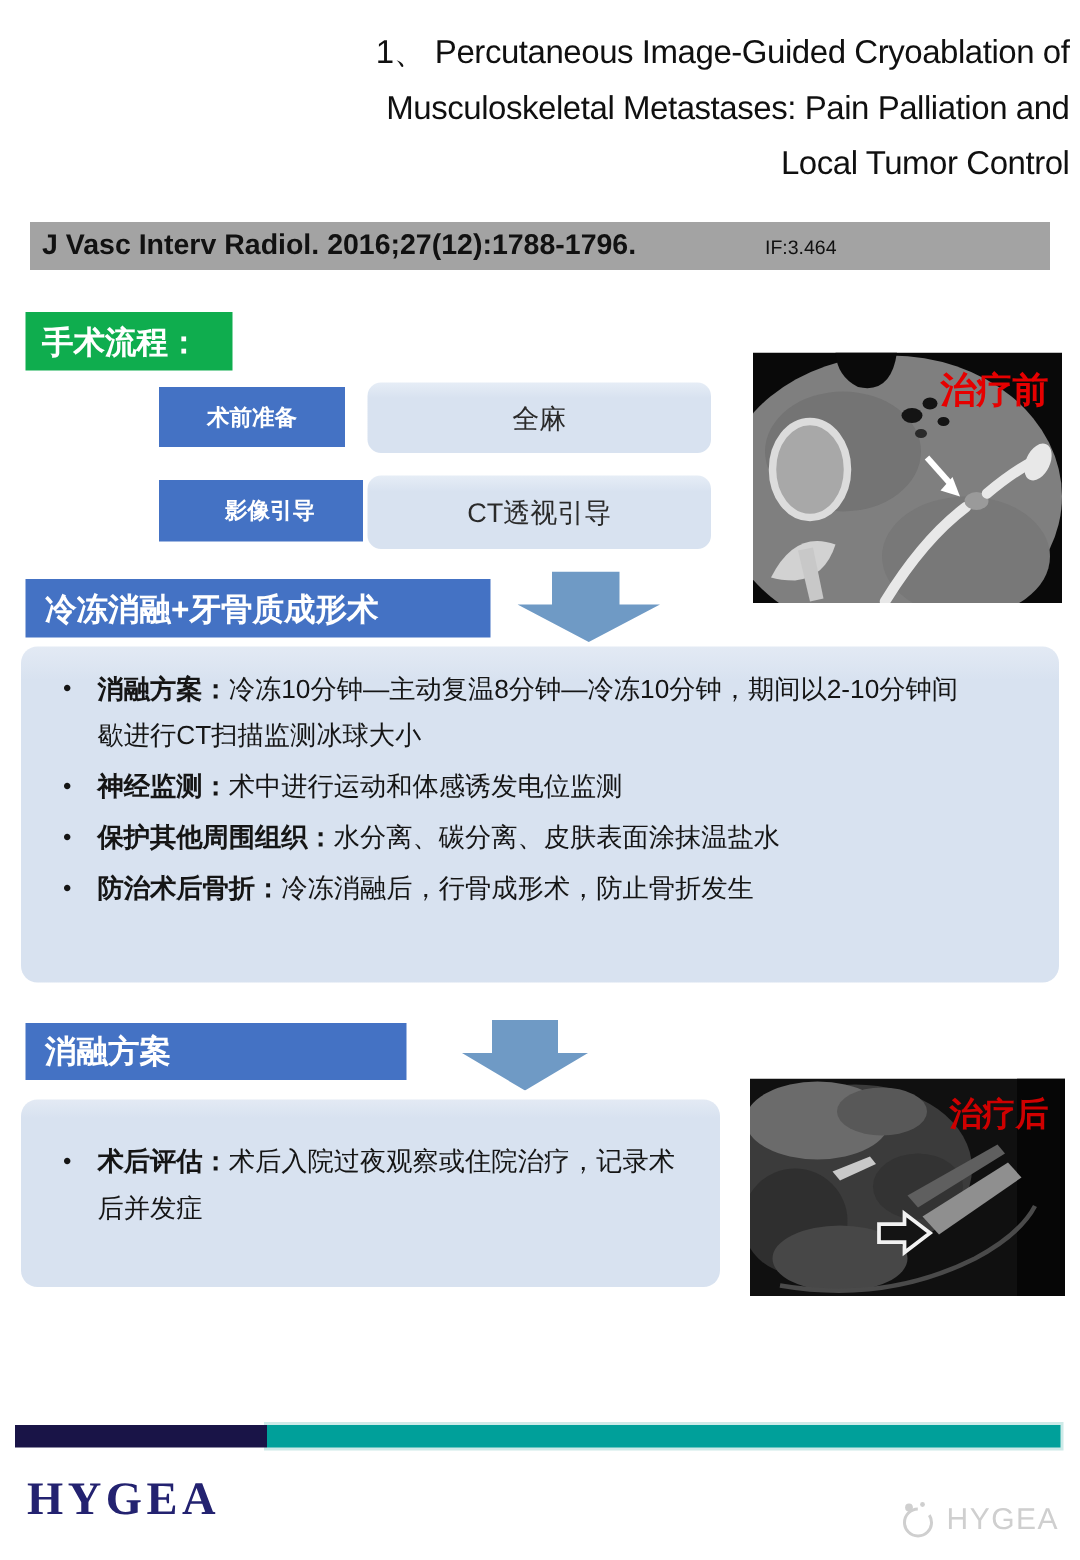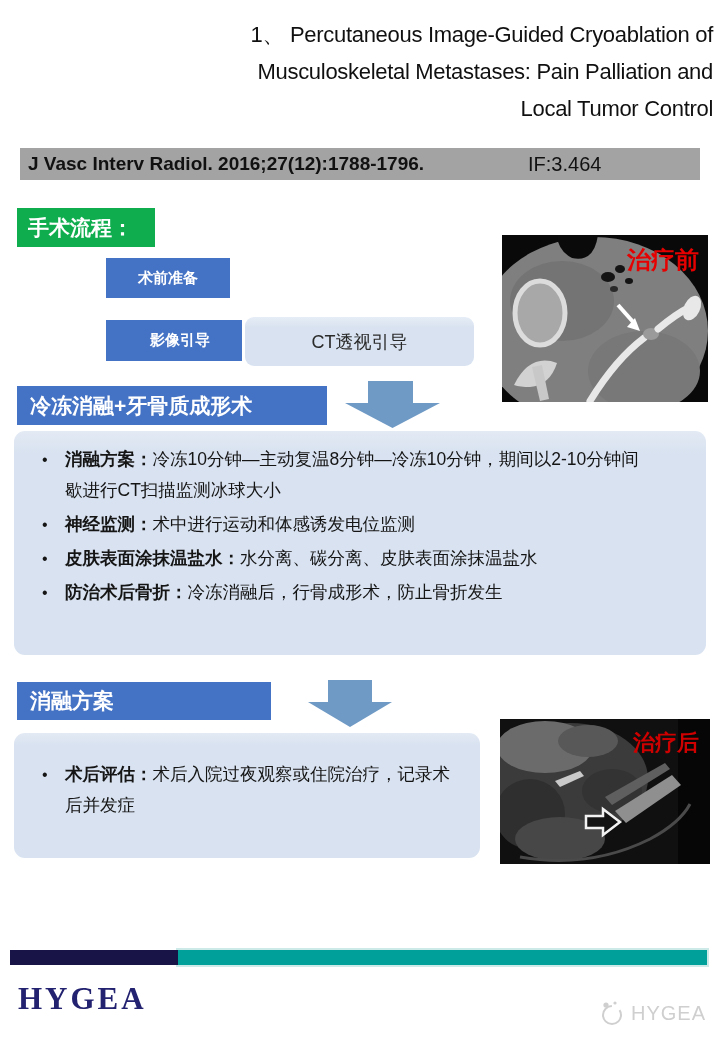--- a/index.html
+++ b/index.html
@@ -6,21 +6,21 @@
   .slide{
     position:relative;width:720px;height:1040px;background:#ffffff;overflow:hidden;
     font-family:"Liberation Sans","DejaVu Sans",sans-serif;color:#151515;
   }
   
   .title{position:absolute;left:18px;top:16px;width:695px;}
   .title .tline{white-space:nowrap;font-size:22px;line-height:37px;font-weight:500;letter-spacing:-0.3px;color:#101010;text-align:right;}
   
   .cite-bar{position:absolute;left:20px;top:148px;width:680px;height:32px;background:#a3a3a3;display:flex;align-items:center;}
   .cite{margin-left:8px;font-size:19px;font-weight:700;color:#111;white-space:nowrap;}
-  .if{position:absolute;left:490px;font-size:20px;font-weight:400;color:#111;margin-left:18px;}
+  .if{position:absolute;left:490px;font-size:13px;font-weight:400;color:#111;}
   
   .green-tag{position:absolute;left:17px;top:208px;width:138px;height:39px;background:#0fad4e;color:#fff;
     font-size:21px;font-weight:700;display:flex;align-items:center;padding-left:11px;box-sizing:border-box;}
   
   .step-label{position:absolute;left:106px;width:124px;background:#4472c4;color:#fff;font-size:15px;font-weight:700;
     display:flex;align-items:center;justify-content:center;}
   .s1{top:258px;height:40px;}
   .s2{top:320px;height:41px;padding-left:12px;}
   .step-value{position:absolute;left:245px;width:229px;border-radius:9px;
     background:linear-gradient(180deg,#e6edf6 0%,#d8e2f0 22%,#d8e2f0 100%);
@@ -71,20 +71,21 @@
   </div>
 
   <div class="cite-bar">
     <span class="cite">J Vasc Interv Radiol. 2016;27(12):1788-1796.</span>
     <span class="if">IF:3.464</span>
   </div>
 
   <div class="green-tag">手术流程：</div>
 
   <div class="step-label s1">术前准备</div>
+  <div class="step-value v1">全麻</div>
   <div class="step-label s2">影像引导</div>
   <div class="step-value v2">CT透视引导</div>
 
   <svg class="ct" width="206" height="167" viewBox="0 0 206 167">
     <rect width="206" height="167" fill="#090909"></rect>
     <ellipse cx="92" cy="96" rx="114" ry="94" fill="#7f7f7f"></ellipse>
     <ellipse cx="60" cy="66" rx="52" ry="40" fill="#747474"></ellipse>
     <ellipse cx="142" cy="136" rx="56" ry="40" fill="#787878"></ellipse>
     <path d="M55,0 L96,0 Q92,28 70,23 Q56,16 55,0 Z" fill="#0a0a0a"></path>
     <ellipse cx="38" cy="78" rx="25" ry="32" fill="#a8a8a8" stroke="#dcdcdc" stroke-width="5"></ellipse>
@@ -106,21 +107,21 @@
   <div class="banner b1">冷冻消融+牙骨质成形术</div>
   <svg class="flow-arrow a1" width="95" height="47" viewBox="0 0 95 47">
     <polygon points="23,0 68,0 68,22 95,22 47.5,47 0,22 23,22" fill="#6f9ac5"></polygon>
   </svg>
 
   <div class="info-box proc-box">
     <ul>
       <li><b>消融方案：</b><span>冷冻10分钟—主动复温8分钟—冷冻10分钟，期间以2-10分钟间
 歇进行CT扫描监测冰球大小</span></li>
       <li><b>神经监测：</b><span>术中进行运动和体感诱发电位监测</span></li>
-      <li><b>皮肤表面涂抹温盐水：</b><span>水分离、碳分离、皮肤表面涂抹温盐水</span></li>
+      <li><b>保护其他周围组织：</b><span>水分离、碳分离、皮肤表面涂抹温盐水</span></li>
       <li><b>防治术后骨折：</b><span>冷冻消融后，行骨成形术，防止骨折发生</span></li>
     </ul>
   </div>
 
   <div class="banner b2">消融方案</div>
   <svg class="flow-arrow a2" width="84" height="47" viewBox="0 0 84 47">
     <polygon points="20,0 64,0 64,22 84,22 42,47 0,22 20,22" fill="#6f9ac5"></polygon>
   </svg>
 
   <div class="info-box post-box">

